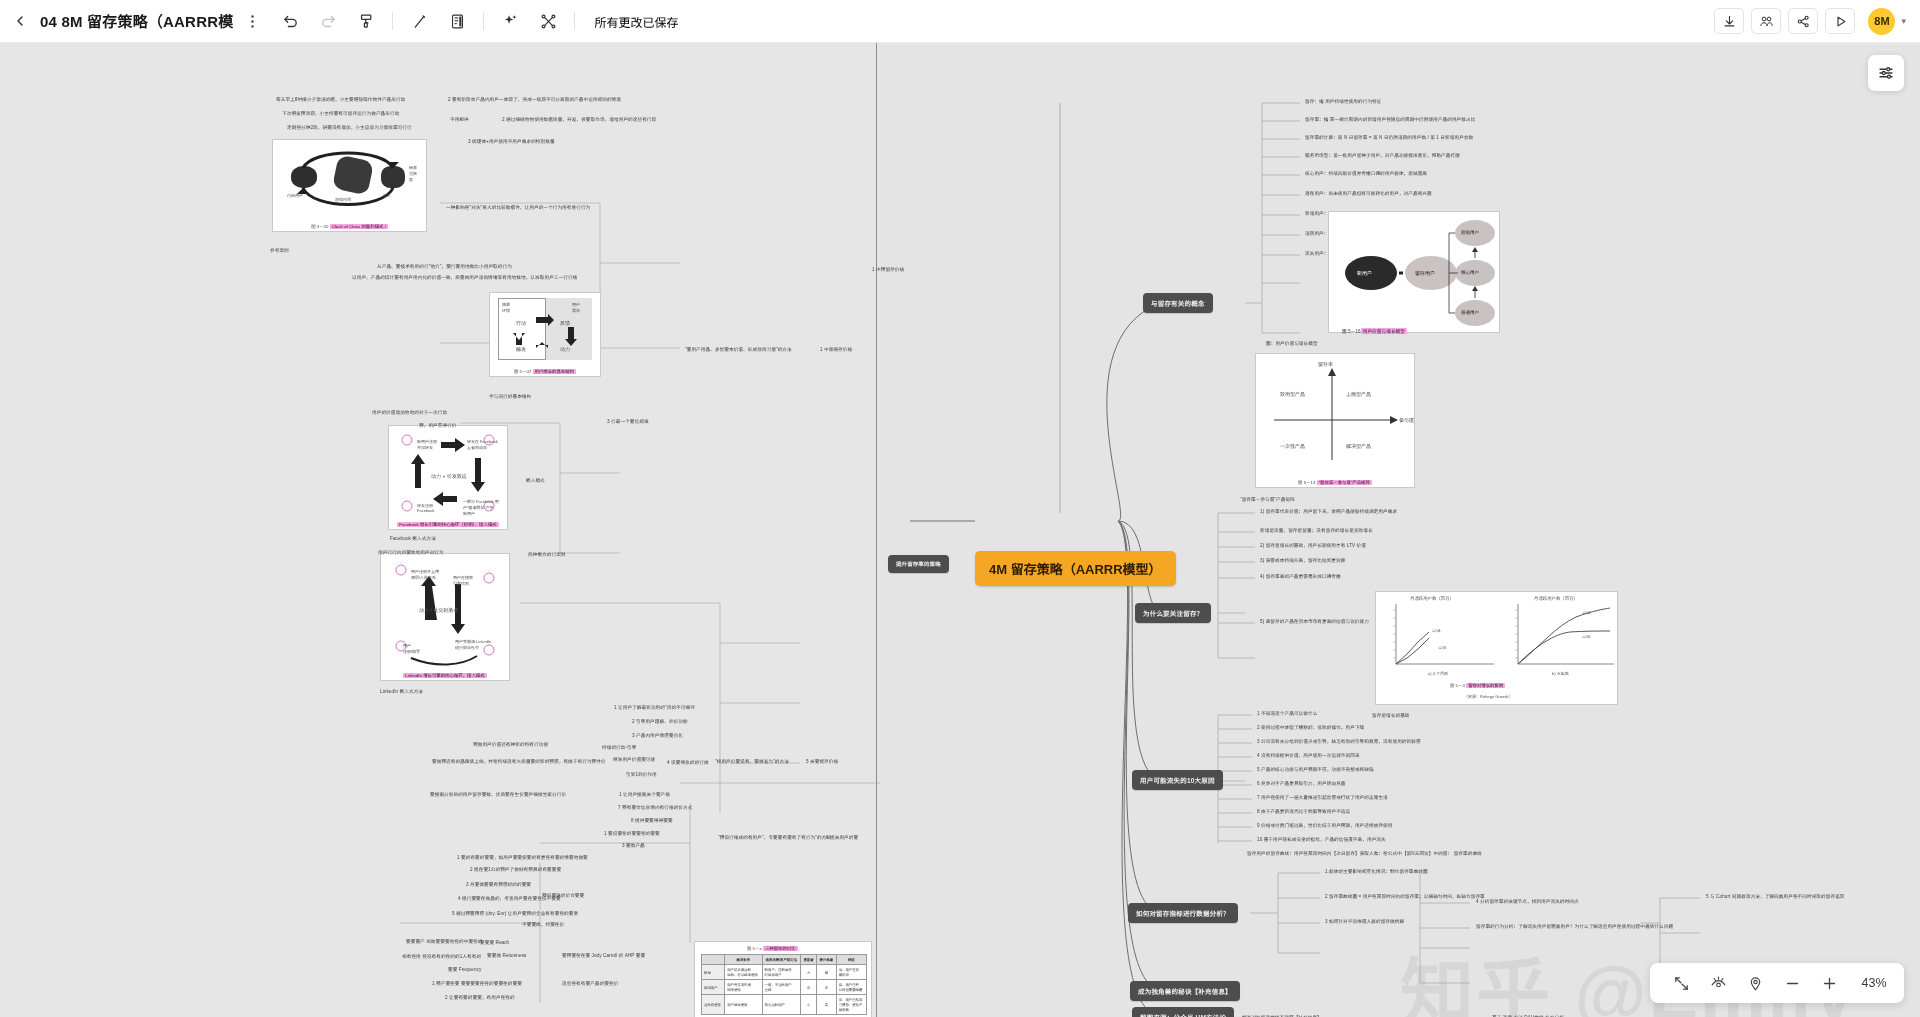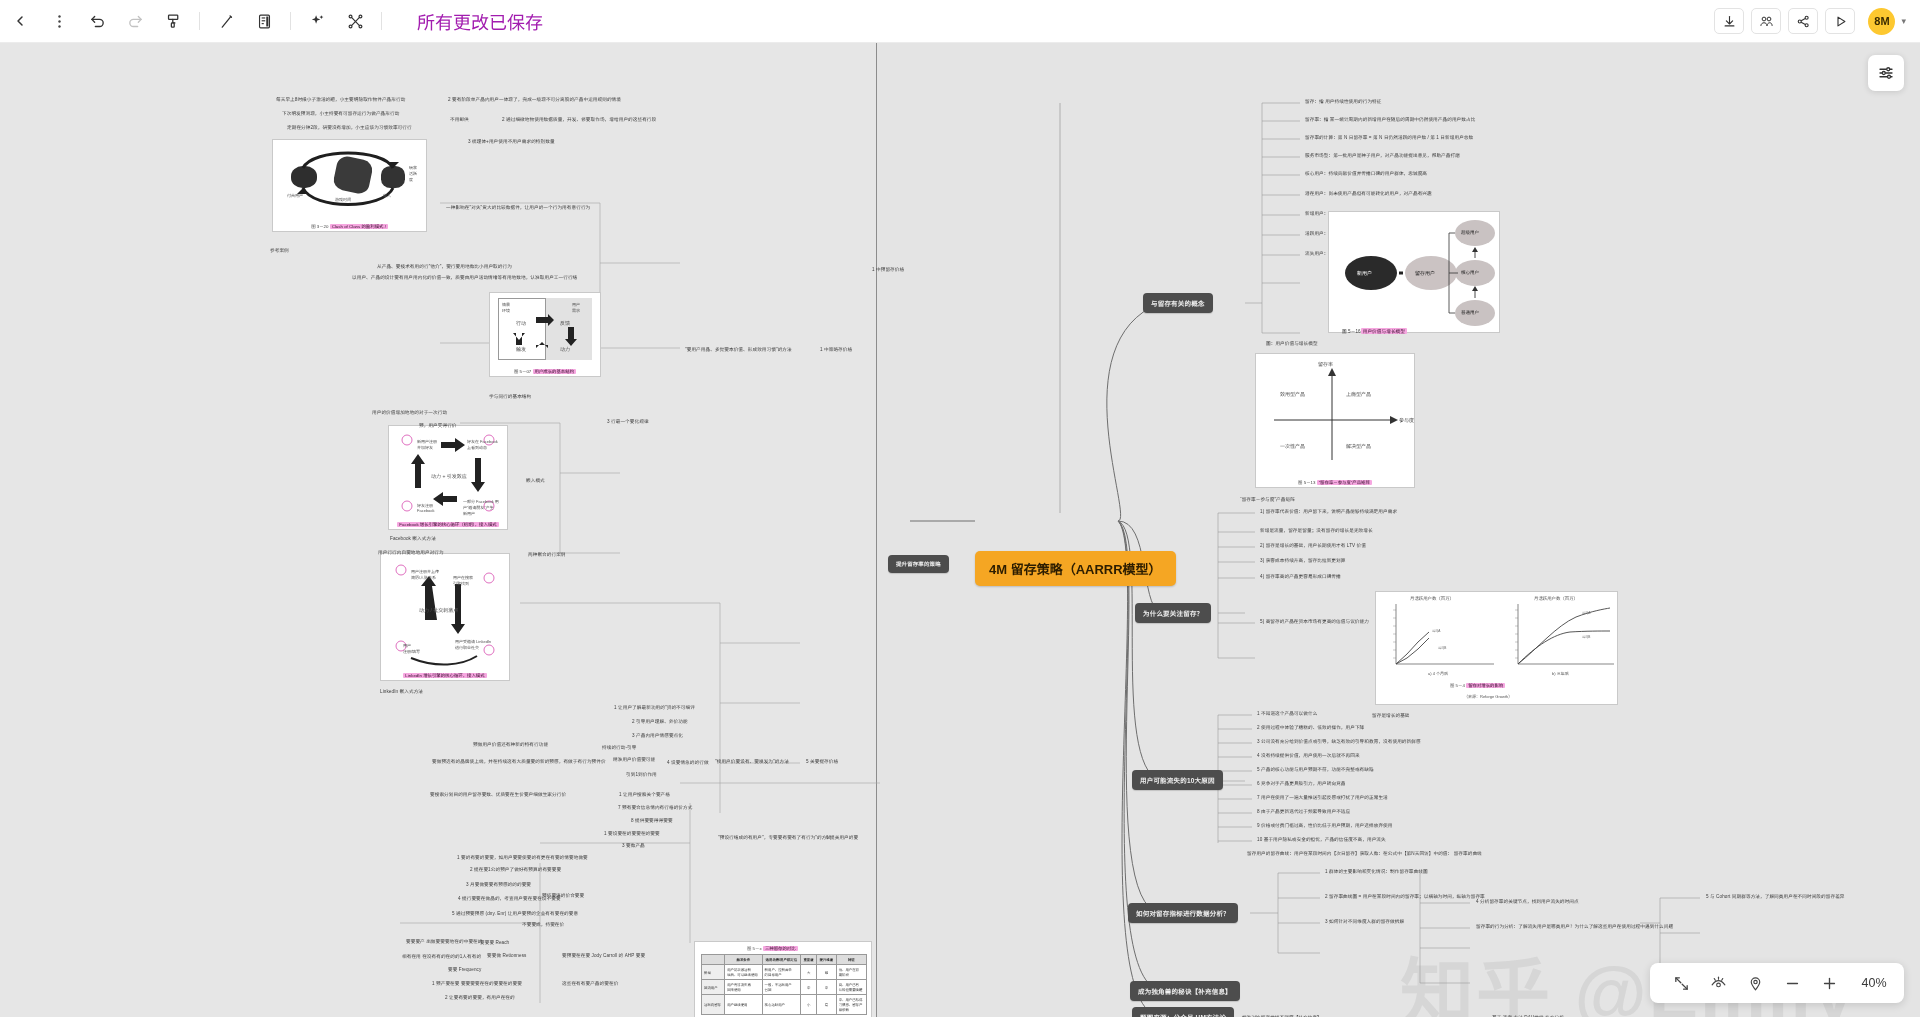--- a/index.html
+++ b/index.html
@@ -32,21 +32,21 @@
     line-height: 43px; letter-spacing: .2px;
   }
   .tb-btn {
     width: 34px; height: 34px; margin: 0 2px;
     display: flex; align-items: center; justify-content: center;
     border-radius: 5px; cursor: pointer;
   }
   .tb-btn svg { width: 17px; height: 17px; }
   .tb-sep { width: 1px; height: 18px; background: #e2e2e2; margin: 0 7px; }
   .save-text {
-    font-size: 18px; color: #a21caf; margin-left: 28px;
+    font-size: 12px; color: #000000; margin-left: 12px;
     white-space: nowrap;
   }
   .tb-right { margin-left: auto; display: flex; align-items: center; padding-right: 14px; }
   .tb-obtn {
     width: 30px; height: 26px; margin-left: 7px;
     border: 1px solid #e3e3e3; border-radius: 5px;
     background: #fff;
     display: flex; align-items: center; justify-content: center;
     cursor: pointer;
   }
@@ -159,20 +159,21 @@
 <body>
 
 <div id="topbar">
 
   <div class="tb-back">
     <svg viewBox="0 0 24 24" fill="none" stroke="#333" stroke-width="2.2" stroke-linecap="round" stroke-linejoin="round">
         <polyline points="15 18 9 12 15 6"></polyline>
       </svg>
   </div>
 
+  <div class="doc-title">04 8M 留存策略（AARRR模</div>
 
   <div class="tb-btn" title="more">
     <svg viewBox="0 0 24 24" fill="#444">
         <circle cx="12" cy="5" r="1.7"></circle>
         <circle cx="12" cy="12" r="1.7"></circle>
         <circle cx="12" cy="19" r="1.7"></circle>
       </svg>
   </div>
 
   <div class="tb-btn">
@@ -731,21 +732,21 @@
       <svg viewBox="0 0 24 24" fill="none" stroke="#444" stroke-width="1.9" stroke-linecap="round">
           <line x1="5" y1="12" x2="19" y2="12"></line>
         </svg>
     </div>
     <div class="zb-btn">
       <svg viewBox="0 0 24 24" fill="none" stroke="#444" stroke-width="1.9" stroke-linecap="round">
           <line x1="5" y1="12" x2="19" y2="12"></line>
           <line x1="12" y1="5" x2="12" y2="19"></line>
         </svg>
     </div>
-    <div class="zoom-pct">40%</div>
+    <div class="zoom-pct">43%</div>
   </div>
 
   <div id="panel-toggle">
     <svg viewBox="0 0 24 24" fill="none" stroke="#333" stroke-width="1.7" stroke-linecap="round">
       <line x1="4" y1="7" x2="20" y2="7"></line>
         <circle cx="15" cy="7" r="2" fill="#fff"></circle>
       <line x1="4" y1="12" x2="20" y2="12"></line>
         <circle cx="9" cy="12" r="2" fill="#fff"></circle>
       <line x1="4" y1="17" x2="20" y2="17"></line>
         <circle cx="16" cy="17" r="2" fill="#fff"></circle>

